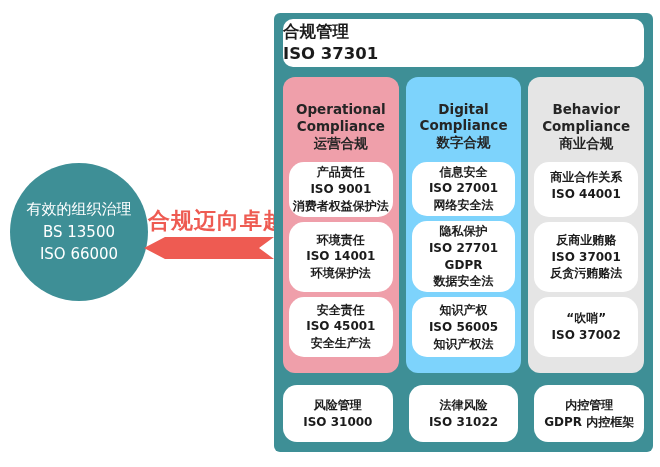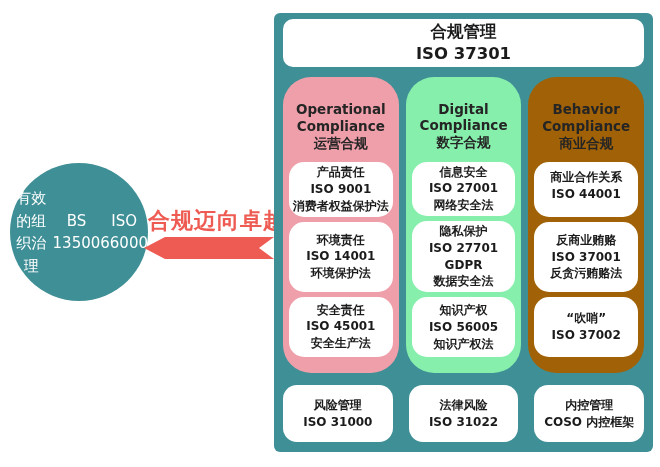--- a/index.html
+++ b/index.html
@@ -14,21 +14,21 @@
   }
 
   
   .gov-circle {
     position: absolute;
     left: 10px; top: 163px;
     width: 138px; height: 138px;
     border-radius: 50%;
     background: #3E8F96;
     color: #ffffff;
-    display: flex; flex-direction: row;
+    display: flex; flex-direction: column;
     align-items: center; justify-content: center;
     text-align: center;
     font-size: 15px; line-height: 1.5; font-weight: 500;
   }
   .arrow-label {
     position: absolute;
     left: 148px; top: 206px;
     width: 124px;
     text-align: center;
     color: #EE5B52;
@@ -51,40 +51,40 @@
     background: #3E8F96;
     border-radius: 6px;
     padding: 6px 9px 8px;
     display: flex; flex-direction: column;
   }
   .title-box {
     background: #ffffff;
     border-radius: 10px;
     height: 48px;
     display: flex; flex-direction: column;
-    align-items: center; justify-content: center;
+    align-items: flex-start; justify-content: center;
     color: #1b1b1b;
     font-size: 16.5px; font-weight: bold;
     line-height: 1.35;
   }
   .cols {
     display: flex;
     gap: 7px;
     margin-top: 10px;
     height: 296px;
   }
   .column {
     flex: 1;
-    border-radius: 28px;
+    border-radius: 12px;
     padding: 16px 6px;
     display: flex; flex-direction: column;
   }
   .col-operational { background: #EF9FAA; }
-  .col-digital     { background: #86efac; }
-  .col-behavior    { background: #a16207; }
+  .col-digital     { background: #7dd3fc; }
+  .col-behavior    { background: #e5e5e5; }
   .col-header {
     height: 62px;
     margin: 4px 0 2px;
     display: flex; flex-direction: column;
     align-items: center; justify-content: center;
     text-align: center;
     color: #252525;
     font-size: 13.5px; font-weight: bold;
     line-height: 1.25;
   }
@@ -214,18 +214,18 @@
       <div class="white-box footer-box">
         <span>风险管理</span>
         <span>ISO 31000</span>
       </div>
       <div class="white-box footer-box">
         <span>法律风险</span>
         <span>ISO 31022</span>
       </div>
       <div class="white-box footer-box">
         <span>内控管理</span>
-        <span>COSO 内控框架</span>
+        <span>GDPR 内控框架</span>
       </div>
     </div>
 
   </div>
 </div>
 
 </body></html>

